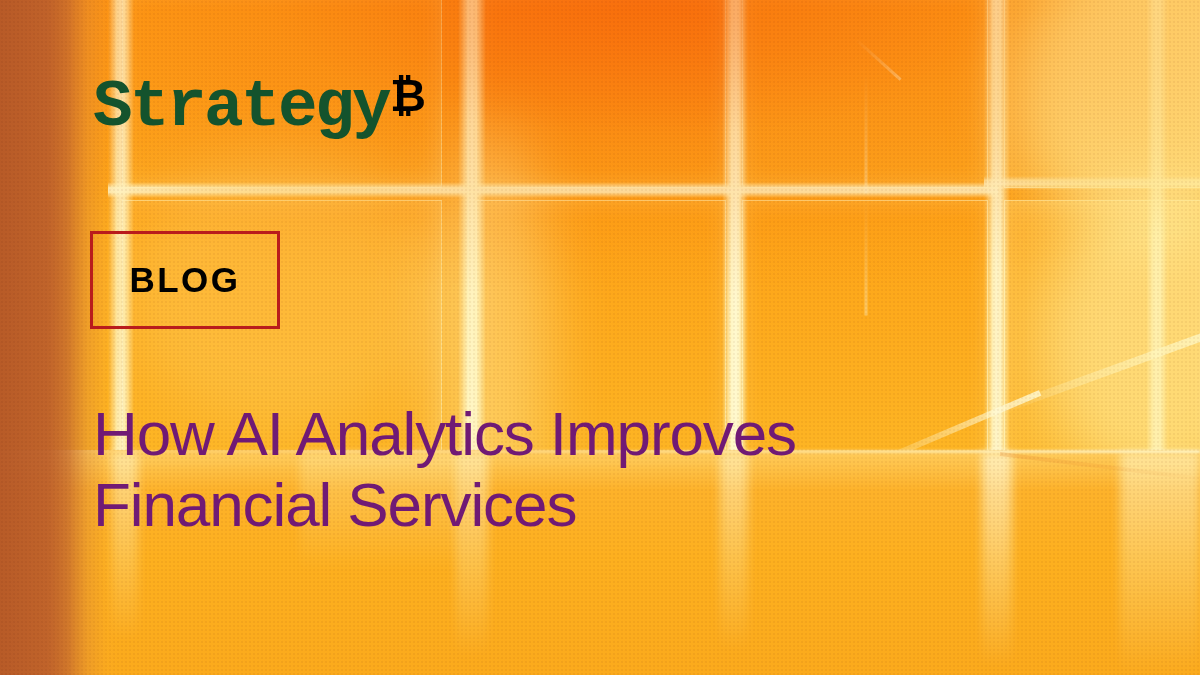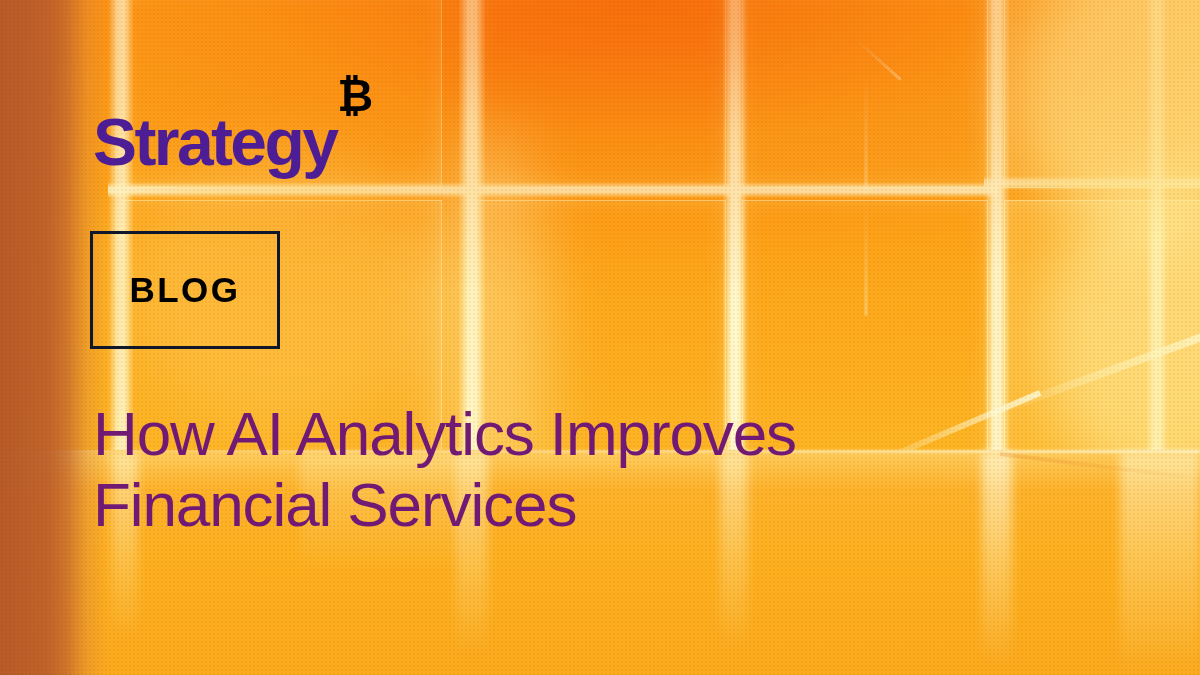--- a/index.html
+++ b/index.html
@@ -122,43 +122,42 @@
 
   .logo {
     position:absolute;
     left:93px; top:76px;
     display:flex; align-items:flex-start;
     color:#000;
     line-height:1;
     user-select:none;
   }
   .logo-word {
-    font-family:Liberation Sans, sans-serif;
+    font-family:Liberation Mono, monospace;
     font-size:66px;
     font-weight:bold;
     letter-spacing:-2.6px;
-    color:#4c1d95;
+    color:#14532d;
     line-height:.96;
-    margin-top:35px;
   }
   .logo-btc {
     font-family:"DejaVu Sans", sans-serif;
     font-size:44px;
     font-weight:bold;
     color:#000;
     line-height:1;
     margin-left:1px;
     margin-top:-2px;
   }
 
   .blog-badge {
     position:absolute;
     left:90px; top:231px;
-    width:190px; height:118px;
-    border:3px solid #0f172a;
+    width:190px; height:98px;
+    border:3px solid #b91c1c;
     display:flex; align-items:center; justify-content:center;
     background:transparent;
   }
   .blog-badge span {
     font-family:"Liberation Sans", sans-serif;
     font-size:35px;
     font-weight:bold;
     letter-spacing:2.5px;
     color:#000;
   }

